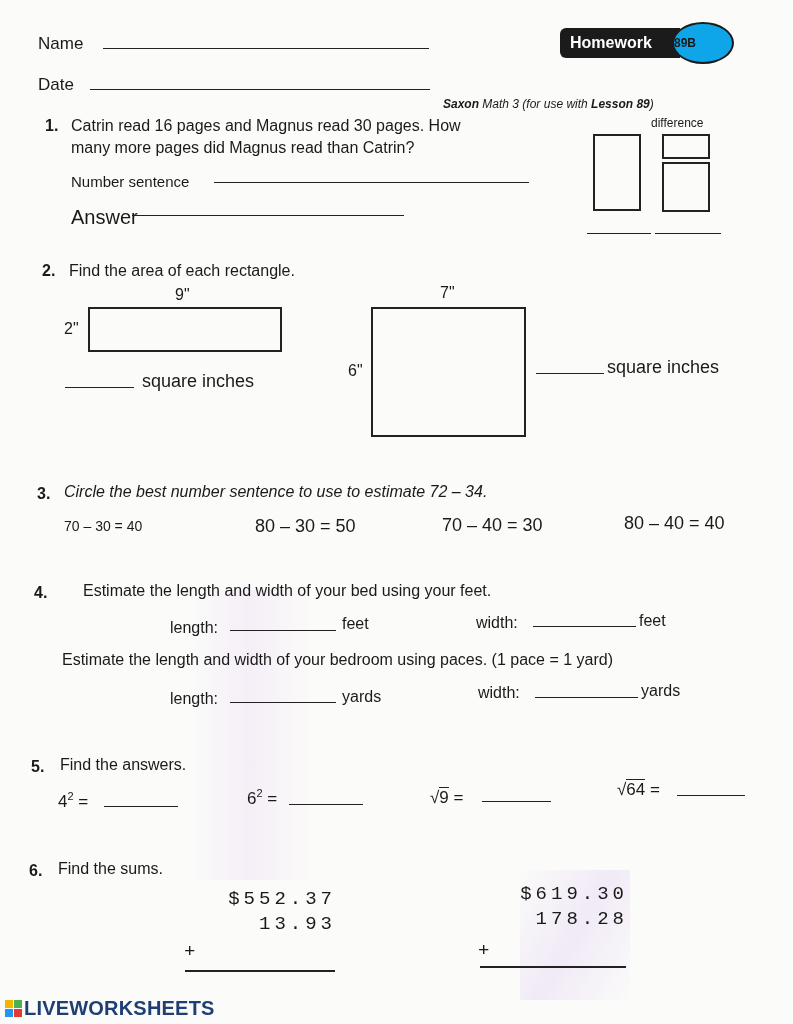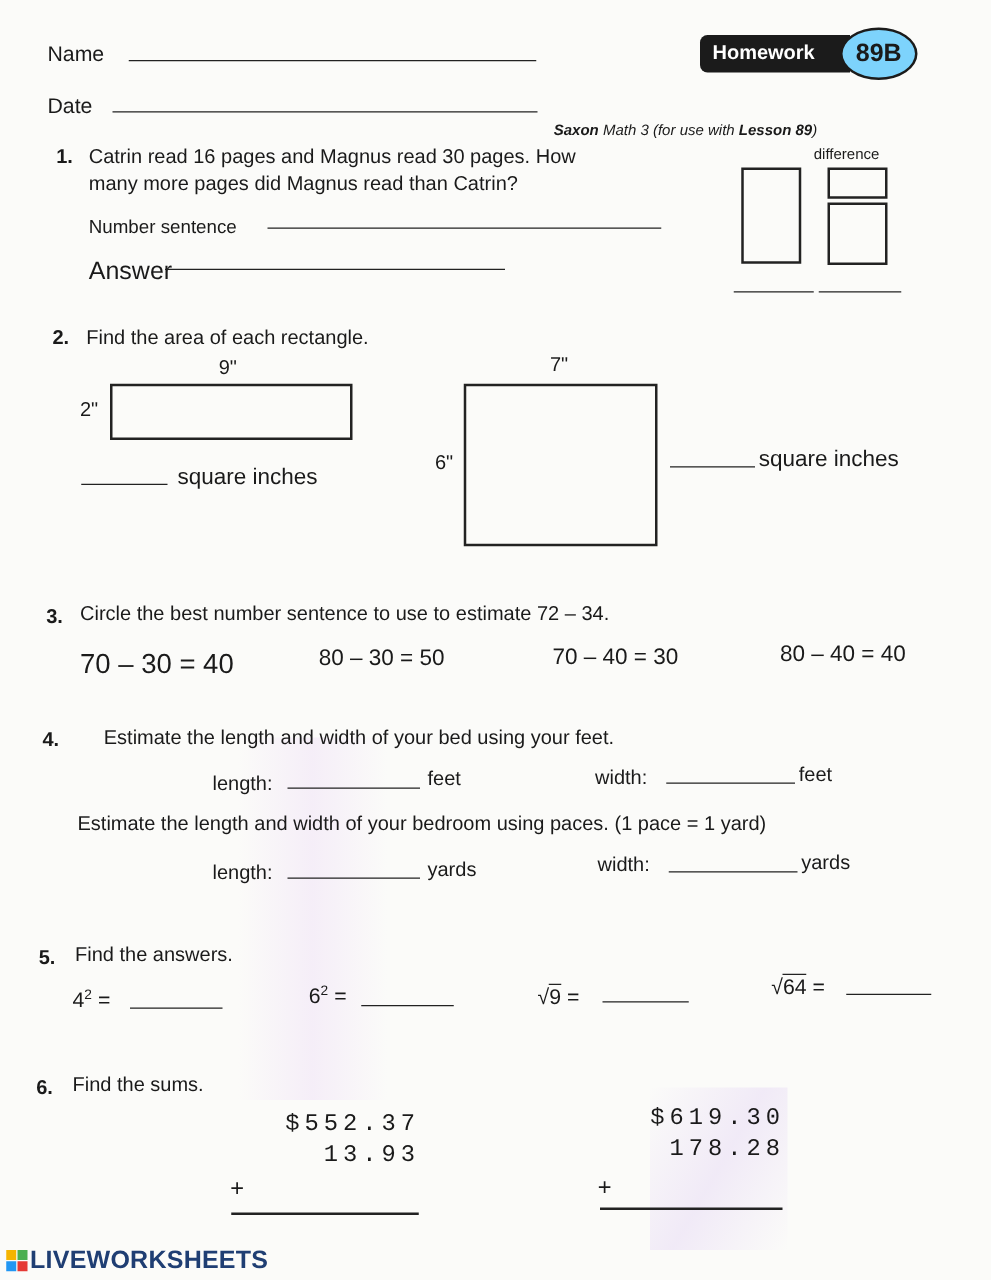--- a/index.html
+++ b/index.html
@@ -13,22 +13,22 @@
   .num { font-weight:bold; }
   .line { position:absolute; border-bottom:1.5px solid #222; height:0; }
   .box { position:absolute; border:2px solid #222; background:transparent; box-sizing:border-box; }
   .mono { font-family:"Liberation Mono", monospace; font-size:19px; letter-spacing:4px; }
 
   
   .hw-badge { position:absolute; left:560px; top:28px; width:120px; height:30px;
     background:#1b1b1b; color:#fff; border-radius:6px 0 0 6px; font-weight:bold; font-size:16px;
     line-height:30px; padding-left:10px; box-sizing:border-box; }
   .hw-circle { position:absolute; left:672px; top:22px; width:62px; height:42px; border:2.5px solid #1b1b1b;
-    border-radius:50%; background:#7dd3fc; box-sizing:border-box; text-align:center; line-height:38px;
-    font-weight:bold; font-size:20px; }
+    border-radius:50%; background:#0ea5e9; box-sizing:border-box; line-height:38px;
+    font-weight:bold; font-size:12px; }
   .logo { position:absolute; left:5px; top:997px; display:flex; align-items:center; gap:2px; }
   .logo-grid { display:grid; grid-template-columns:8px 8px; grid-template-rows:8px 8px; gap:1px; }
   .logo-grid span { display:block; }
   .logo-text { font-weight:bold; font-size:20px; color:#1f3e73; letter-spacing:0.2px; }
   .fade { position:absolute; left:520px; top:870px; width:110px; height:130px;
     background:linear-gradient(120deg, rgba(235,225,245,0) 0%, rgba(232,220,245,0.55) 50%, rgba(235,225,245,0) 100%); }
   .fade2 { position:absolute; left:190px; top:590px; width:120px; height:290px;
     background:linear-gradient(90deg, rgba(240,225,245,0) 0%, rgba(238,222,246,0.45) 50%, rgba(240,225,245,0) 100%); }
 </style>
 </head>
@@ -72,22 +72,22 @@
 <div class="line" style="left:65px;top:387px;width:69px;"></div>
 <div class="abs txt" style="left:142px;top:371px;font-size:18px;">square inches</div>
 
 <div class="abs txt" style="left:440px;top:284px;">7"</div>
 <div class="abs txt" style="left:348px;top:362px;">6"</div>
 <div class="box" style="left:371px;top:307px;width:155px;height:130px;"></div>
 <div class="line" style="left:536px;top:373px;width:68px;"></div>
 <div class="abs txt" style="left:607px;top:357px;font-size:18px;">square inches</div>
 
 <div class="abs txt num" style="left:37px;top:485px;">3.</div>
-<div class="abs txt" style="left:64px;top:483px;">Circle the best number sentence to use to estimate  72 – 34.</div>
-<div class="abs txt" style="left:64px;top:518px;font-size:22px;">70 – 30 = 40</div>
+<div class="abs txt" style="left:64px;top:483px;font-style:italic;">Circle the best number sentence to use to estimate  72 – 34.</div>
+<div class="abs txt" style="left:64px;top:518px;font-size:14px;">70 – 30 = 40</div>
 <div class="abs txt" style="left:255px;top:516px;font-size:18px;">80 – 30 = 50</div>
 <div class="abs txt" style="left:442px;top:515px;font-size:18px;">70 – 40 = 30</div>
 <div class="abs txt" style="left:624px;top:513px;font-size:18px;">80 – 40 = 40</div>
 
 <div class="abs txt num" style="left:34px;top:584px;">4.</div>
 <div class="abs txt" style="left:63px;top:582px;margin-left:20px;">Estimate the length and width of your bed using your feet.</div>
 <div class="abs txt" style="left:170px;top:619px;">length:</div>
 <div class="line" style="left:230px;top:630px;width:106px;"></div>
 <div class="abs txt" style="left:342px;top:615px;">feet</div>
 <div class="abs txt" style="left:476px;top:614px;">width:</div>

